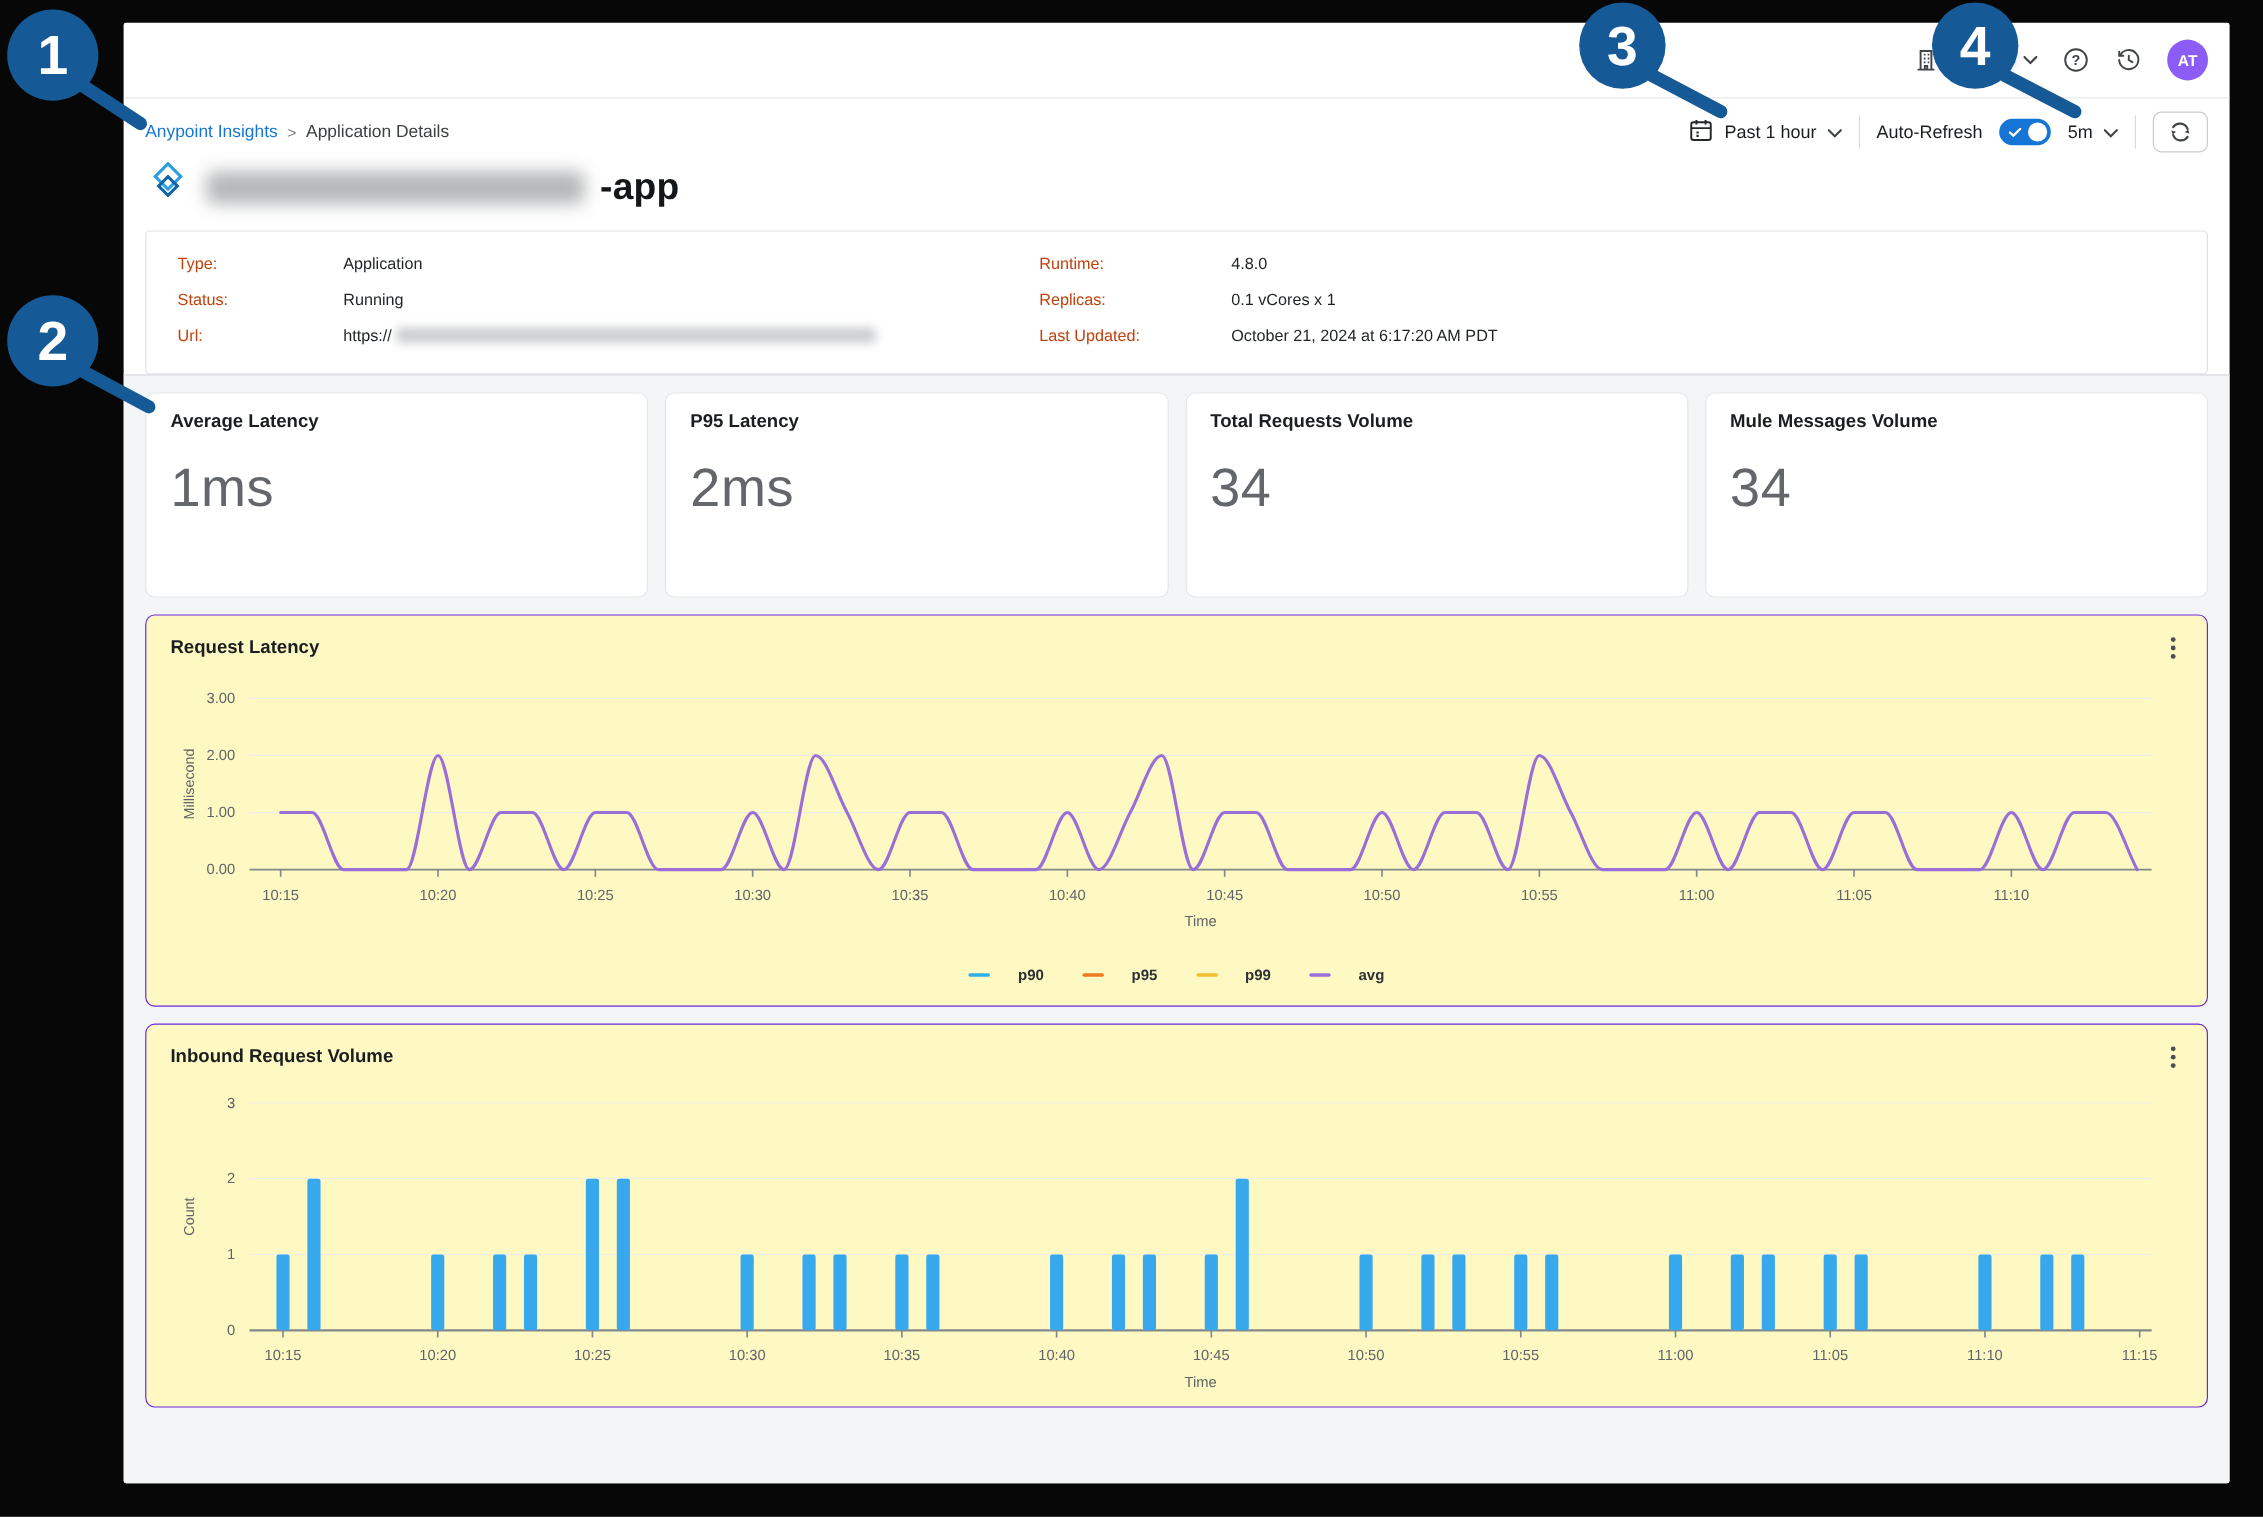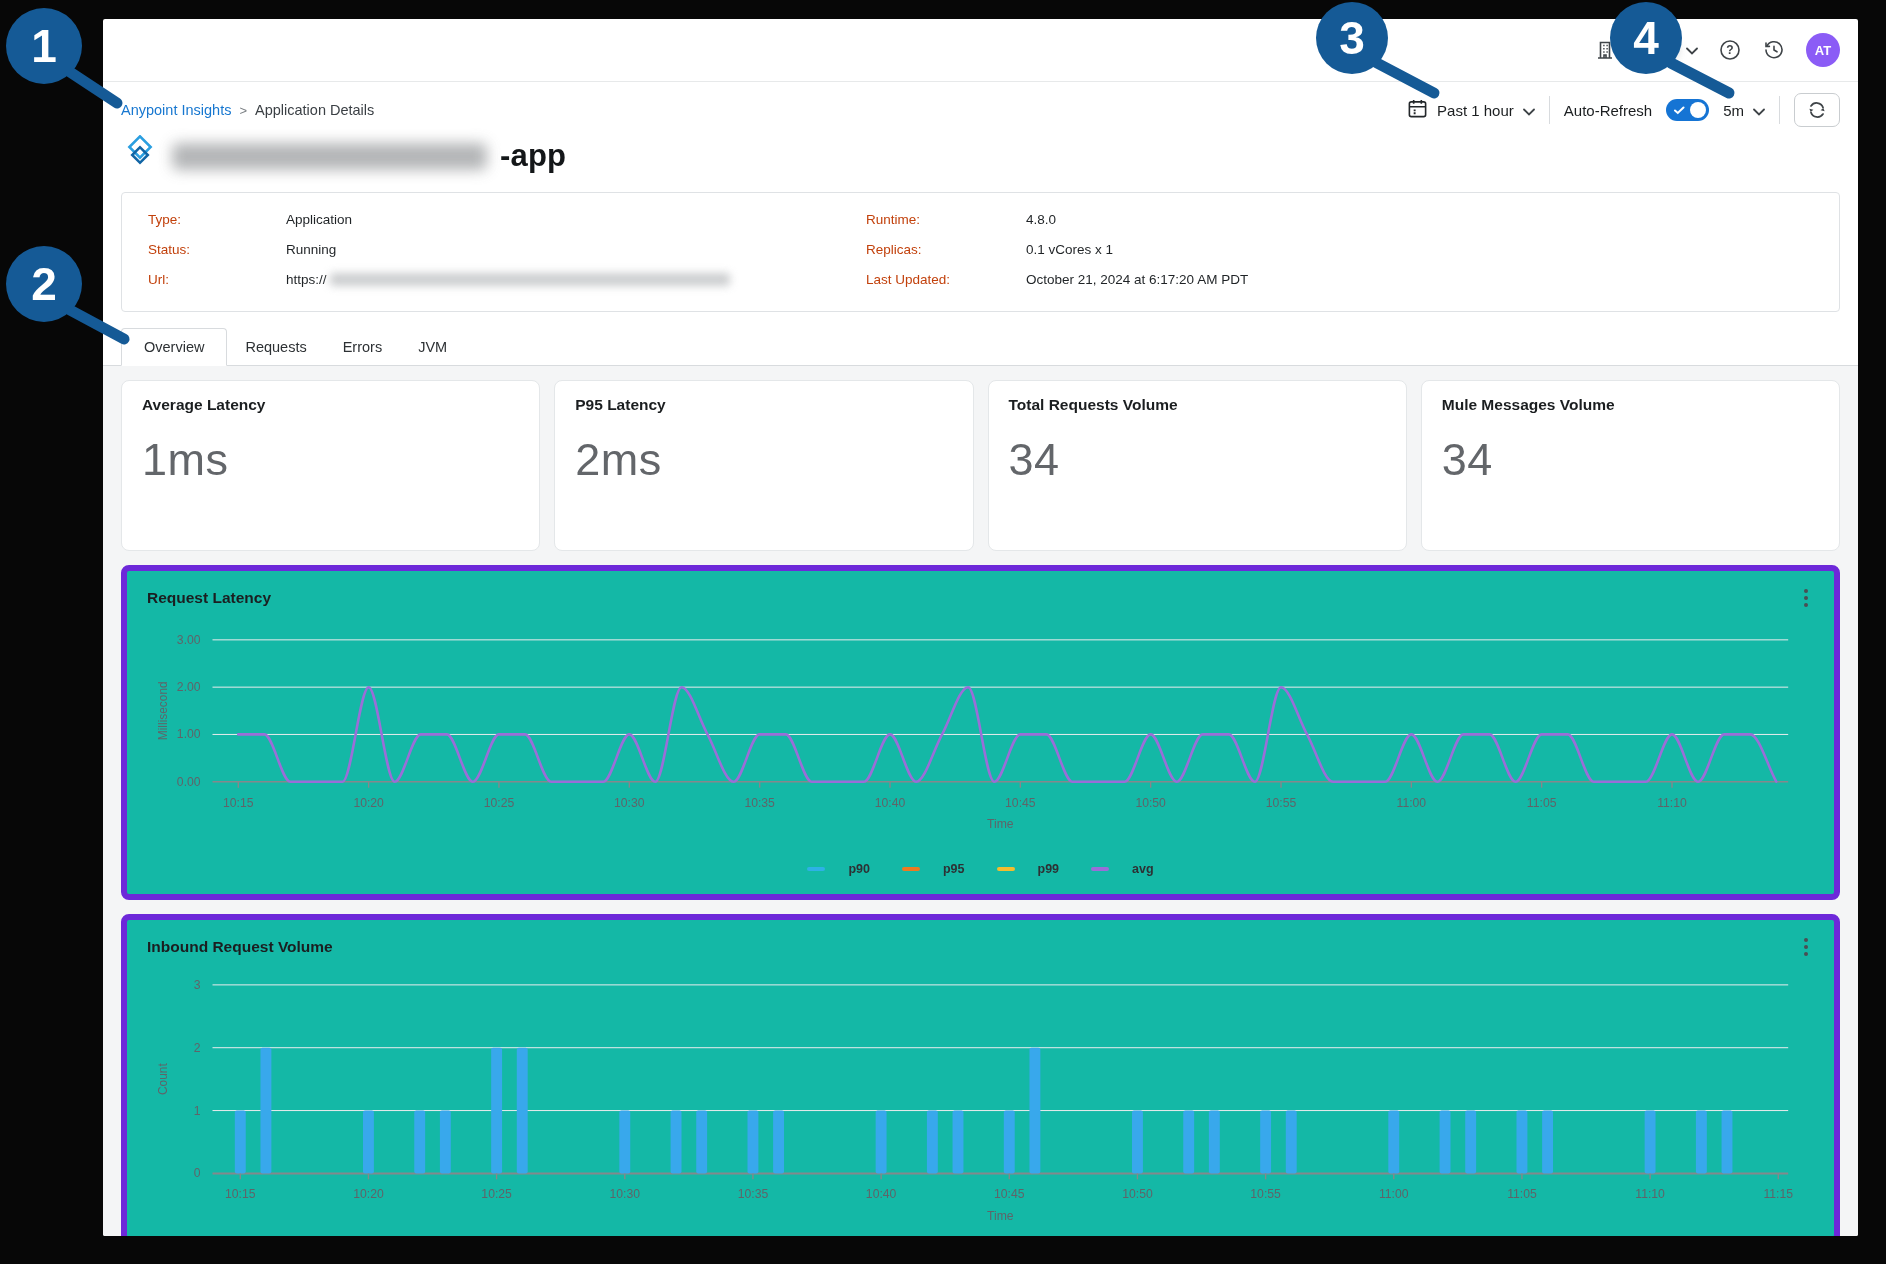--- a/index.html
+++ b/index.html
@@ -88,21 +88,21 @@
     padding:14px 18px 16px; height:100%;
   }
   .metrics-row { display:flex; gap:14px; }
   .metric-card {
     flex:1; background:#fff; border:1px solid #e4e7e9; border-radius:8px;
     padding:15px 20px 18px; height:171px;
   }
   .metric-title { font-size:15.5px; font-weight:bold; color:#1b1e20; }
   .metric-value { font-size:45px; color:#63666a; margin-top:20px; letter-spacing:.5px; }
   .chart-card {
-    background:#14b8a6; border:6px solid #6d28d9; border-radius:8px;
+    background:#fef9c3; border:1px solid #6d28d9; border-radius:8px;
     margin-top:14px; padding:15px 20px 8px;
   }
   .chart-header { display:flex; justify-content:space-between; align-items:center; }
   .chart-title { font-size:15.5px; font-weight:bold; color:#1b1e20; }
   .kebab { display:flex; flex-direction:column; align-items:center; gap:3px; padding:3px 6px; cursor:pointer; }
   .kebab i { width:4px; height:4px; border-radius:50%; background:#4a4f53; }
   .chart-svg { display:block; width:100%; height:auto; margin-top:10px; }
   svg text { font-family:"Liberation Sans", sans-serif; }
   .legend { display:flex; justify-content:center; gap:32px; padding:6px 0 10px; }
   .legend-item { display:flex; align-items:center; gap:23px; font-size:12.5px; font-weight:bold; color:#2d3134; cursor:pointer; }
@@ -223,26 +223,20 @@
     <span class="detail-value">Running</span>
     <span class="detail-label">Replicas:</span>
     <span class="detail-value">0.1 vCores x 1</span>
 
     <span class="detail-label">Url:</span>
     <span class="detail-value"><b style="font-weight:normal">https://</b><span class="blur blur-url"></span></span>
     <span class="detail-label">Last Updated:</span>
     <span class="detail-value">October 21, 2024 at 6:17:20 AM PDT</span>
   </div>
 
-  <div class="tabs">
-    <div class="tab active">Overview</div>
-    <div class="tab">Requests</div>
-    <div class="tab">Errors</div>
-    <div class="tab">JVM</div>
-  </div>
 
   <div class="content">
 
     <div class="metrics-row">
       <div class="metric-card">
         <div class="metric-title">Average Latency</div>
         <div class="metric-value">1ms</div>
       </div>
       <div class="metric-card">
         <div class="metric-title">P95 Latency</div>

